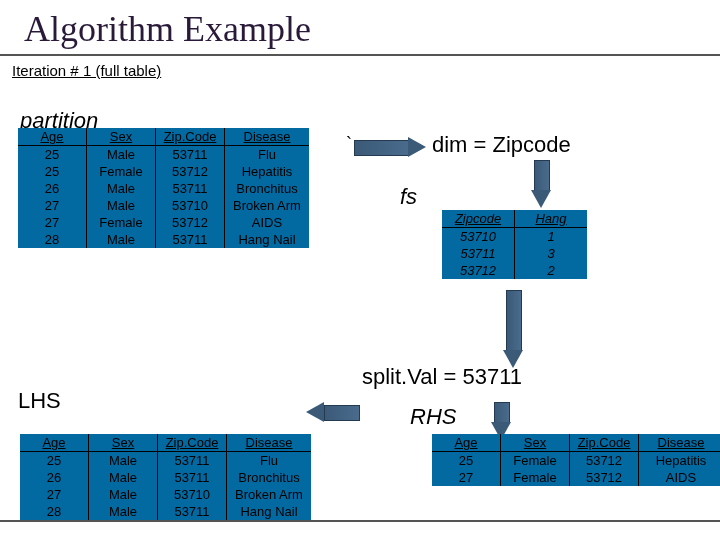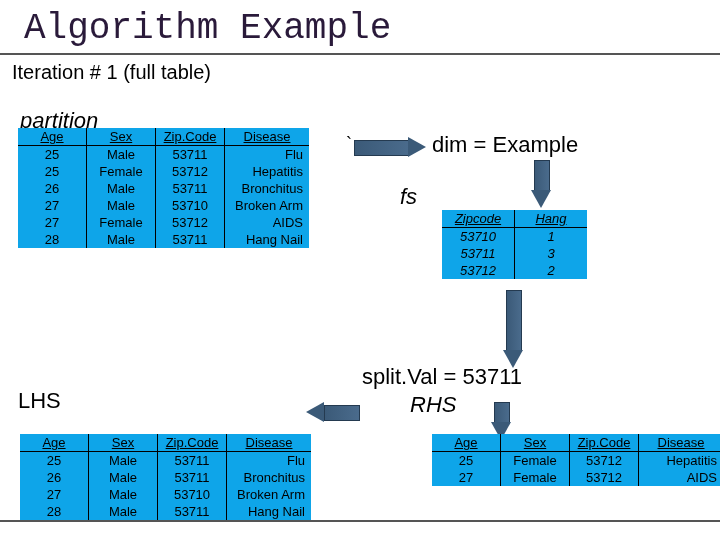--- a/index.html
+++ b/index.html
@@ -6,63 +6,64 @@
     margin: 0;
     padding: 0;
     width: 720px;
     height: 540px;
     font-family: Arial, sans-serif;
     background: #fff;
     position: relative;
     overflow: hidden;
   }
   .title {
-    font-family: Liberation Mono, monospace;
+    font-family: Liberation Serif, serif;
     font-size: 36px;
     color: #2a1a3a;
     margin: 8px 0 0 24px;
   }
   .hr-top {
     border: none;
     border-top: 2px solid #555;
     margin: 4px 0 0 0;
   }
   .subtitle {
-    font-size: 20px;
+    font-size: 15px;
+    text-decoration: underline;
     margin: 6px 0 0 12px;
   }
   .partition-label, .lhs-label, .rhs-label, .fs-label, .dim-label, .splitval-label {
     font-size: 22px;
     position: absolute;
   }
   .partition-label { font-style: italic; top: 108px; left: 20px; }
   .dim-label { top: 132px; left: 432px; }
   .fs-label { font-style: italic; top: 184px; left: 400px; }
   .splitval-label { top: 364px; left: 362px; }
   .lhs-label { top: 388px; left: 18px; }
-  .rhs-label { font-style: italic; top: 392px; left: 410px; }
+  .rhs-label { font-style: italic; top: 404px; left: 410px; }
   table {
     border-collapse: collapse;
     font-size: 13px;
-    background: #0ea5e9;
+    background: #0369a1;
     position: absolute;
   }
   table th, table td {
     padding: 1px 6px;
     text-align: center;
     min-width: 56px;
   }
   table th {
     border-bottom: 1px solid #000;
     text-decoration: underline;
     font-weight: normal;
   }
   table td { border: none; text-align: center; }
   .col-border-right { border-right: 1px solid #000; }
-  .disease-col { text-align: right; min-width: 72px; }
+  .disease-col { text-align: center; min-width: 72px; }
   .tbl-partition { top: 128px; left: 18px; }
   .tbl-fs { top: 210px; left: 442px; font-style: italic; }
   .tbl-fs th, .tbl-fs td { min-width: 60px; }
   .tbl-lhs { top: 434px; left: 20px; }
   .tbl-rhs { top: 434px; left: 432px; }
   .arrow {
     position: absolute;
     width: 0; height: 0;
   }
   .arrow-body {
@@ -153,21 +154,21 @@
         <td class="disease-col">Hang Nail</td>
       </tr>
     </tbody>
 </table>
 
 <div class="tick" style="top:134px;left:346px">`</div>
 
 <div class="arrow-body" style="top:140px;left:354px;width:54px;height:14px"></div>
 <div class="arrow arrow-head-right" style="top:137px;left:408px"></div>
 
-<div class="dim-label">dim = Example</div>
+<div class="dim-label">dim = Zipcode</div>
 
 <div class="arrow-body" style="top:160px;left:534px;width:14px;height:30px"></div>
 <div class="arrow arrow-head-down" style="top:190px;left:531px"></div>
 
 <div class="fs-label">fs</div>
 
 <table class="tbl-fs">
   <thead>
       <tr>
     <th class="col-border-right">Zipcode</th>

